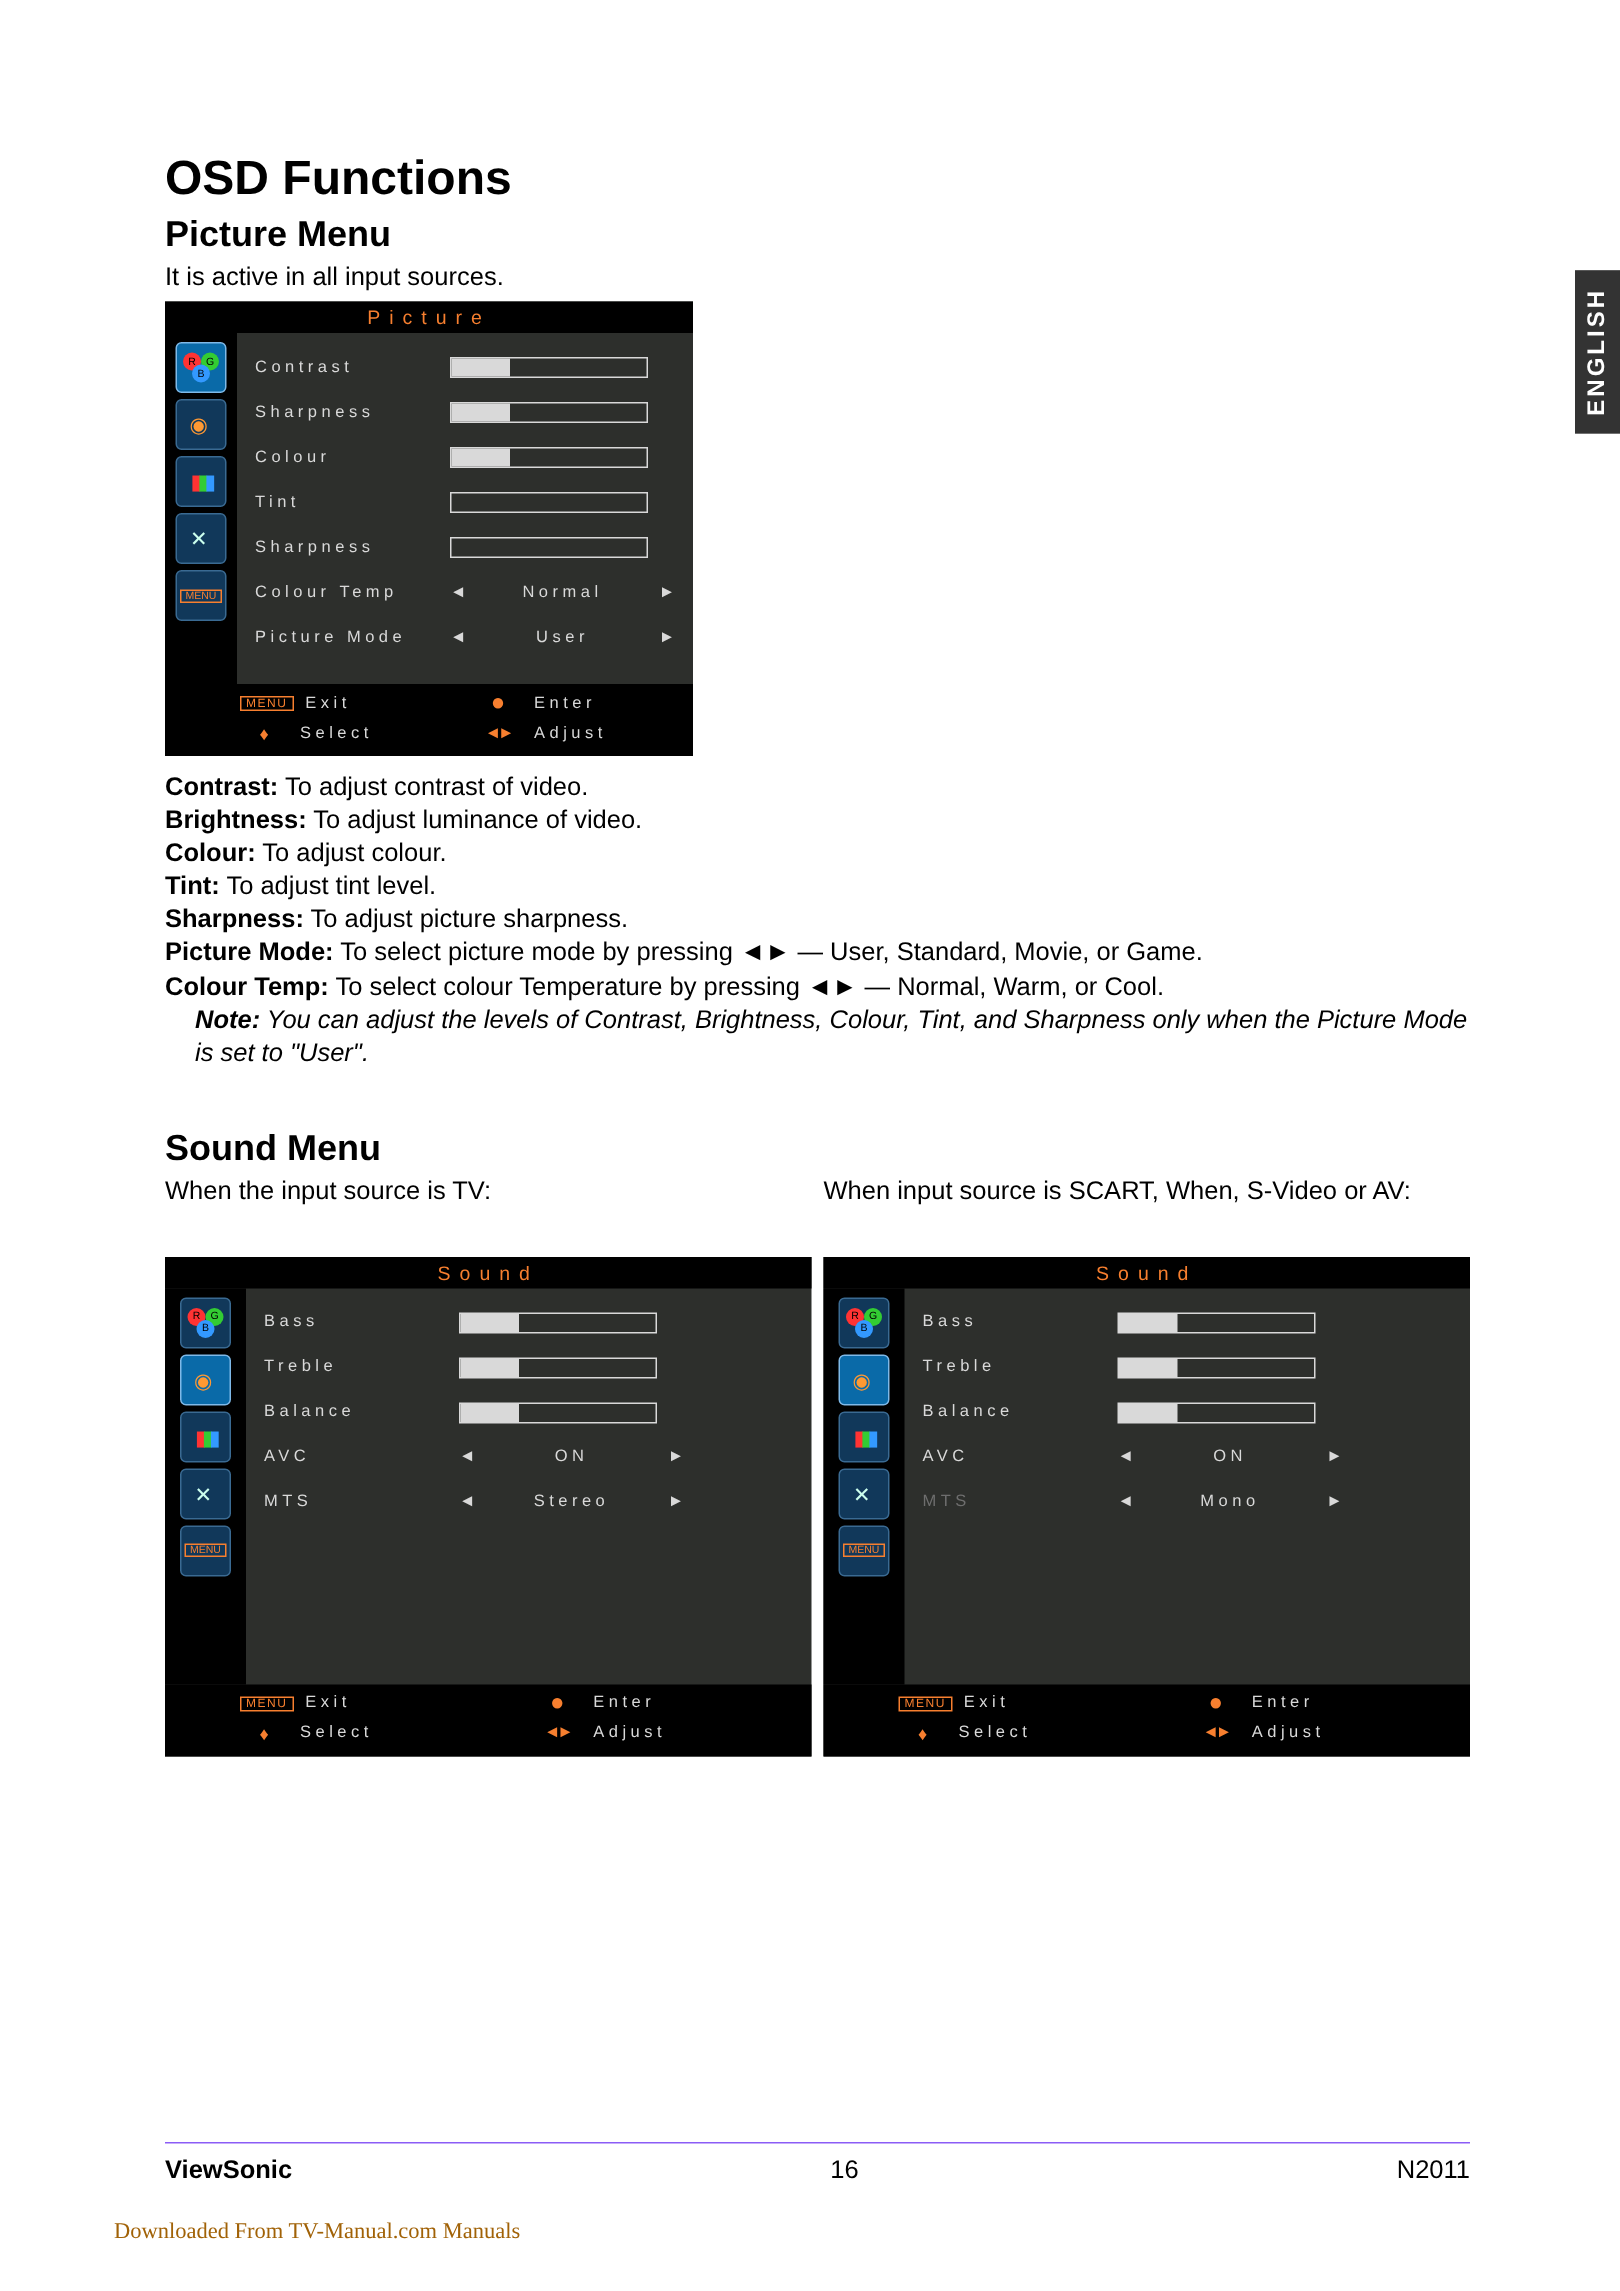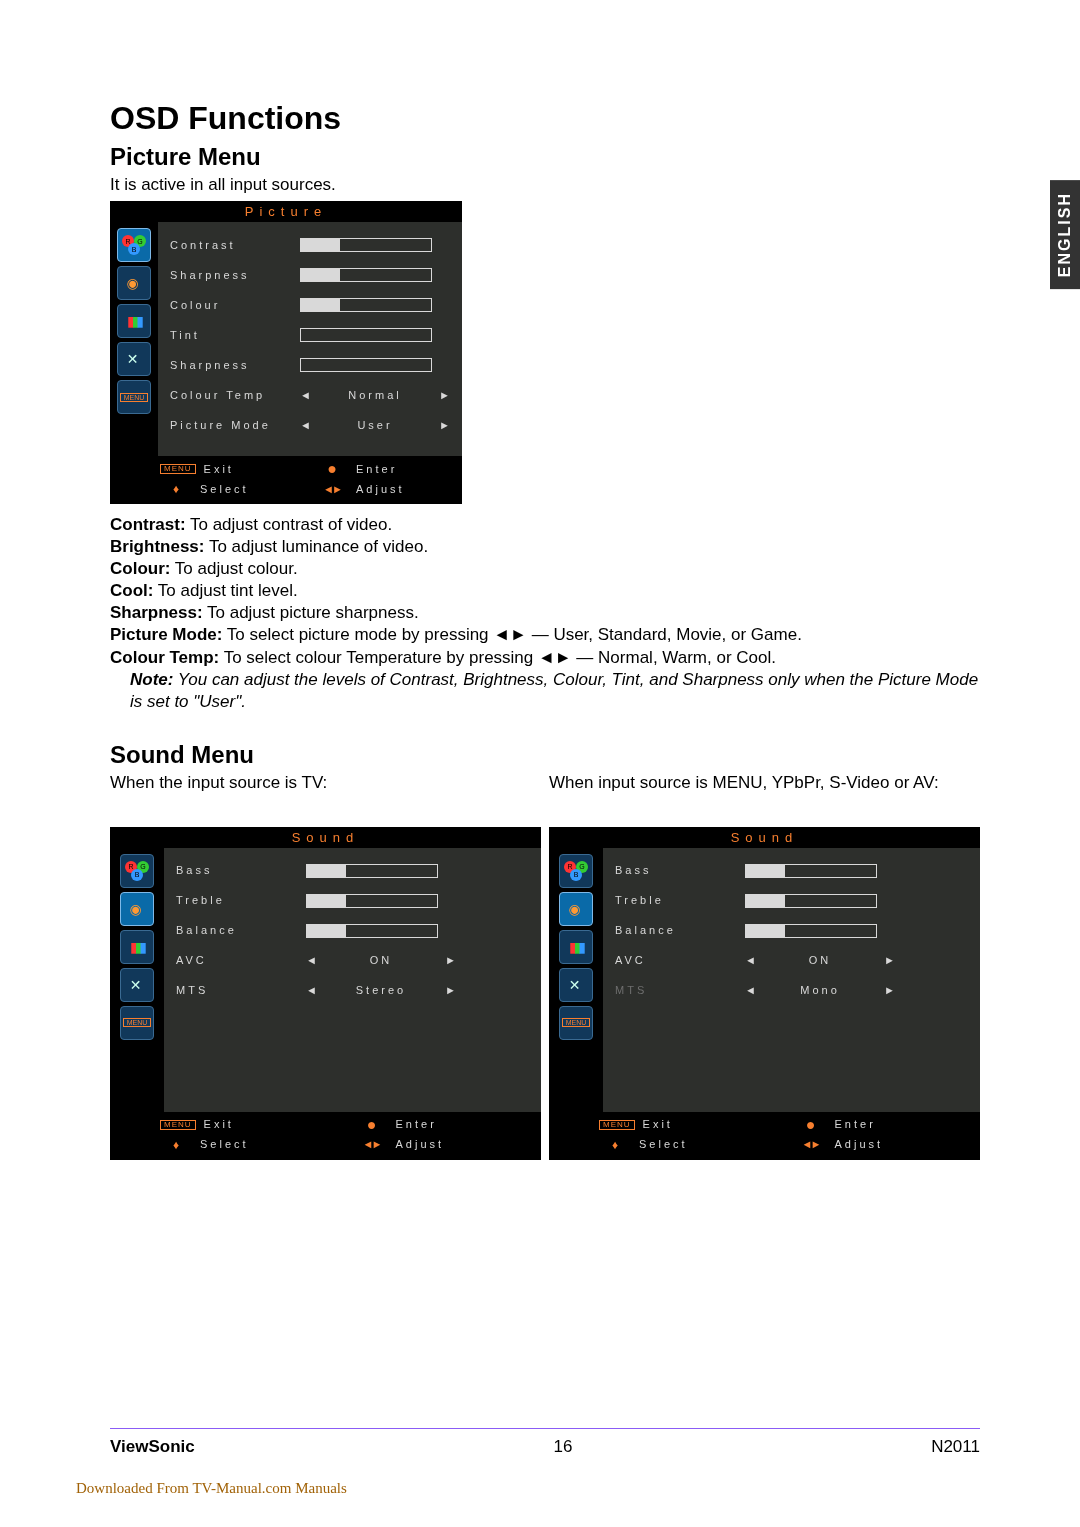--- a/index.html
+++ b/index.html
@@ -147,21 +147,21 @@
     line-height: 1.3;
   }
   .definitions p { margin: 0; }
   .definitions .note {
     font-style: italic;
     padding-left: 20px;
   }
   .definitions b { font-weight: bold; }
 
   .sound-wrap {
-    margin-top: 28px;
+    margin-top: 39px;
   }
   .sound-cols {
     display: flex;
     gap: 8px;
     align-items: flex-start;
   }
   .sound-col { flex: 1; }
   .sound-intro { font-size: 17px; margin-bottom: 8px; min-height: 46px; }
 
   .page-footer {
@@ -297,21 +297,21 @@
             <span>Adjust</span>
           </div>
         </div>
       </div>
     </div>
 
   <div class="definitions">
     <p><b>Contrast:</b><span> To adjust contrast of video.</span></p>
     <p><b>Brightness:</b><span> To adjust luminance of video.</span></p>
     <p><b>Colour:</b><span> To adjust colour.</span></p>
-    <p><b>Cool:</b><span> To adjust tint level.</span></p>
+    <p><b>Tint:</b><span> To adjust tint level.</span></p>
     <p><b>Sharpness:</b><span> To adjust picture sharpness.</span></p>
     <p><b>Picture Mode:</b><span> To select picture mode by pressing ◄► — User, Standard, Movie, or Game.</span></p>
     <p><b>Colour Temp:</b><span> To select colour Temperature by pressing ◄► — Normal, Warm, or Cool.</span></p>
     <p class="note"><b>Note:</b><span> You can adjust the levels of Contrast, Brightness, Colour, Tint, and Sharpness only when the Picture Mode is set to "User".</span></p>
   </div>
 
   <div class="sound-wrap">
     <h2>Sound Menu</h2>
     <div class="sound-cols">
       <div class="sound-col">
@@ -400,21 +400,21 @@
                 </div>
                 <div class="foot-item">
                   <span class="foot-mark lr-o">◄►</span>
                   <span>Adjust</span>
                 </div>
               </div>
             </div>
           </div>
       </div>
       <div class="sound-col">
-        <div class="sound-intro">When input source is MENU, YPbPr, S-Video or AV:</div>
+        <div class="sound-intro">When input source is SCART, When, S-Video or AV:</div>
         <div class="osd" style="width: 100%;">
             <div class="osd-header">Sound</div>
             <div class="osd-body">
               <div class="osd-sidebar">
                 <div class="sb-icon unsel">
                   <div class="icon-rgb">
                     <span class="r">R</span>
                     <span class="g">G</span>
                     <span class="b">B</span>
                   </div>

